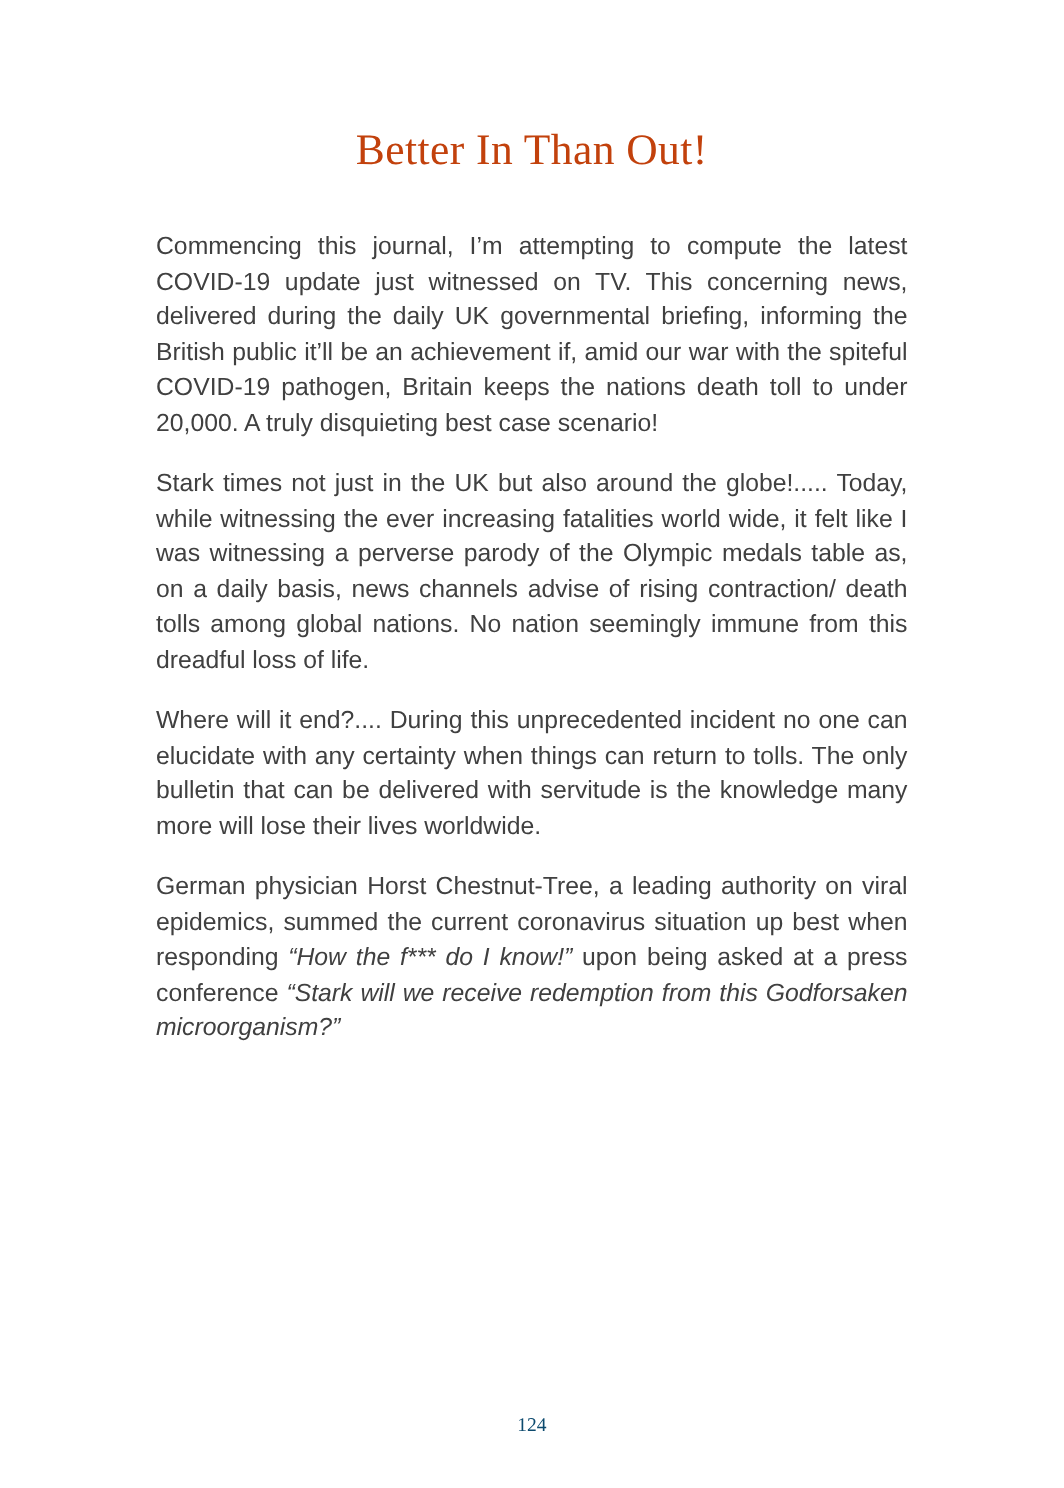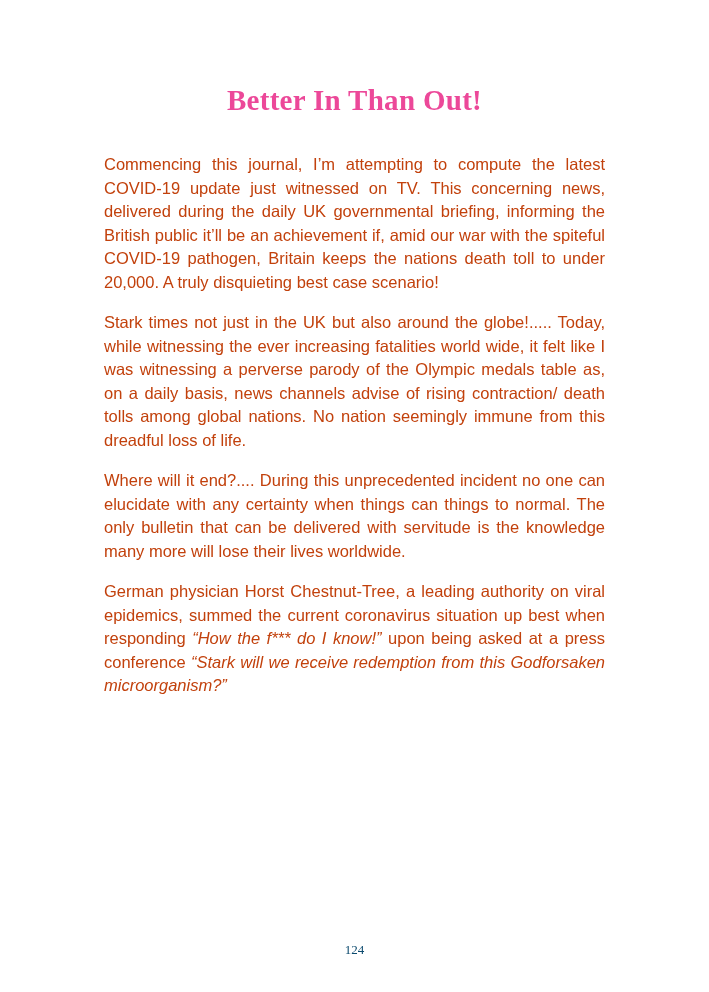--- a/index.html
+++ b/index.html
@@ -11,33 +11,33 @@
     position: relative;
     width: 709px;
     height: 992px;
     background: #ffffff;
     box-sizing: border-box;
     padding: 84px 104px 0 104px;
     overflow: hidden;
   }
   .title {
     font-family: "Liberation Serif", serif;
-    font-weight: 700;
+    font-weight: 400;
     font-size: 29px;
     line-height: 1.15;
-    color: #ec4899;
+    color: #c2410c;
     text-align: center;
     margin: 0 0 36px 0;
     letter-spacing: 0.3px;
   }
   .para {
     font-family: "Liberation Sans", sans-serif;
     font-size: 16.5px;
     line-height: 23.5px;
-    color: #c2410c;
+    color: #404040;
     text-align: justify;
     margin: 0 0 17px 0;
   }
   .para em {
     font-style: italic;
   }
   .page-number {
     position: absolute;
     bottom: 34px;
     left: 0;
@@ -53,19 +53,19 @@
 
 <div class="page">
 
   <h1 class="title">Better In Than Out!</h1>
 
   <p class="para">Commencing this journal, I’m attempting to compute the latest COVID-19 update just witnessed on TV. This concerning news, delivered during the daily UK governmental briefing, informing the British public it’ll be an achievement if, amid our war with the spiteful COVID-19 pathogen, Britain keeps the nations death toll to under 20,000. A truly disquieting best case scenario!</p>
 
 
   <p class="para">Stark times not just in the UK but also around the globe!..... Today, while witnessing the ever increasing fatalities world wide, it felt like I was witnessing a perverse parody of the Olympic medals table as, on a daily basis, news channels advise of rising contraction/ death tolls among global nations. No nation seemingly immune from this dreadful loss of life.</p>
 
-  <p class="para">Where will it end?.... During this unprecedented incident no one can elucidate with any certainty when things can things to normal. The only bulletin that can be delivered with servitude is the knowledge many more will lose their lives worldwide.</p>
+  <p class="para">Where will it end?.... During this unprecedented incident no one can elucidate with any certainty when things can return to tolls. The only bulletin that can be delivered with servitude is the knowledge many more will lose their lives worldwide.</p>
 
   <p class="para"><span>German physician Horst Chestnut-Tree, a leading authority on viral epidemics, summed the current coronavirus situation up best when responding </span><em>“How the f*** do I know!”</em><span> upon being asked at a press conference </span><em>“Stark will we receive redemption from this Godforsaken microorganism?”</em></p>
 
   <div class="page-number">124</div>
 
 </div>
 
 </body></html>

